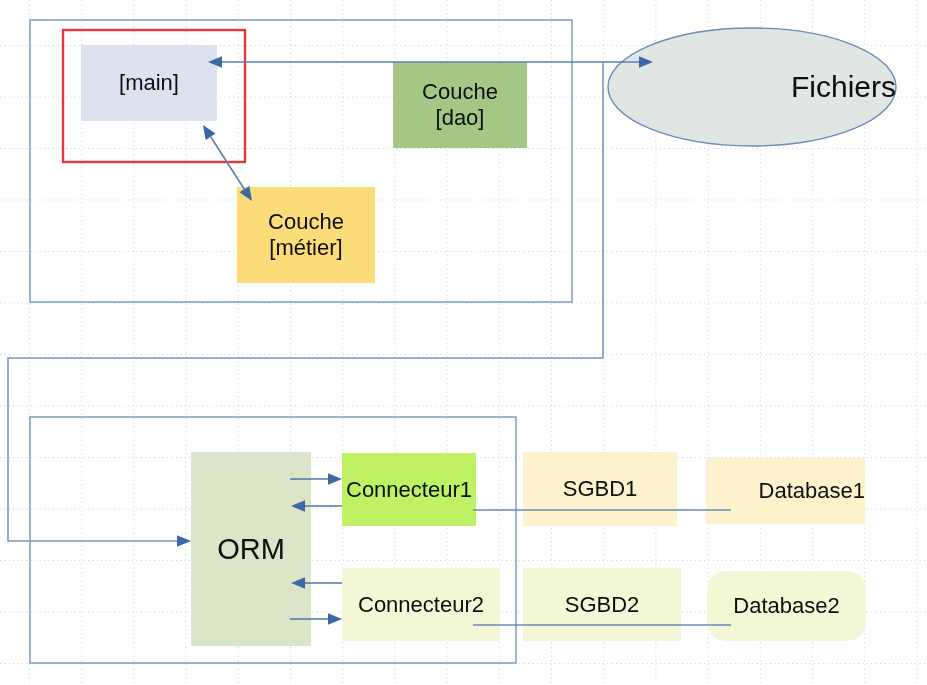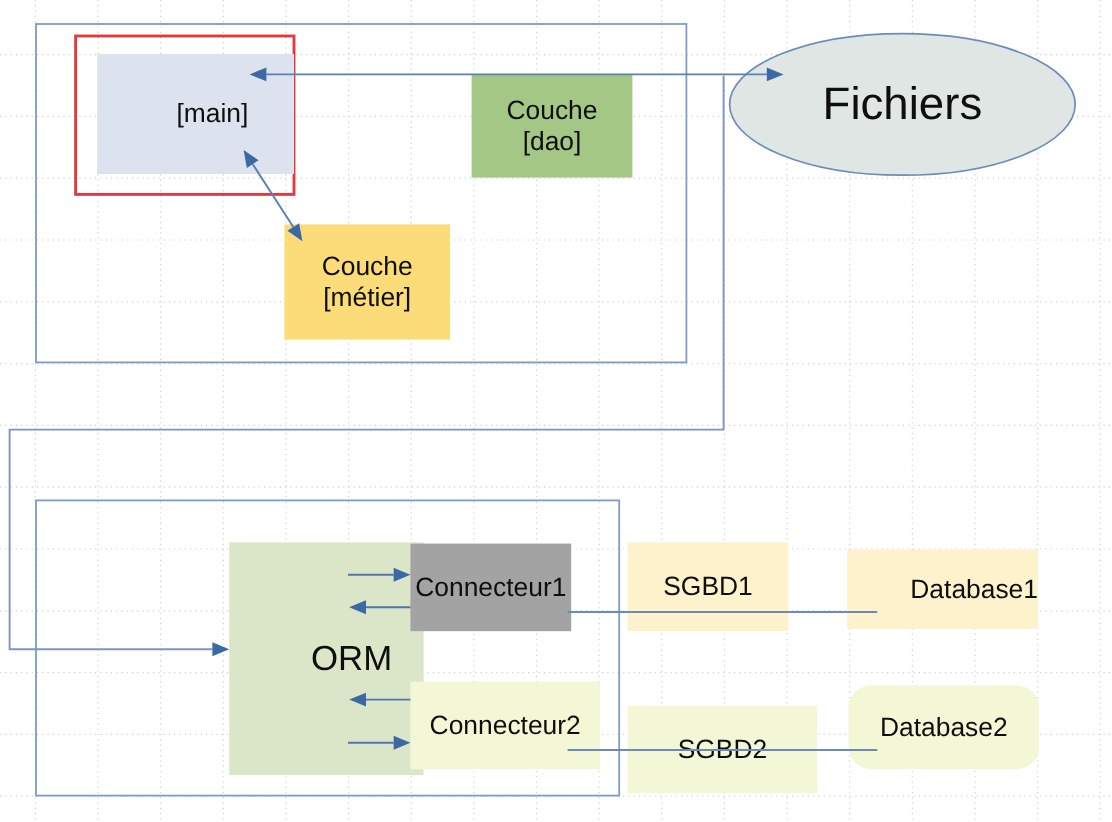--- a/index.html
+++ b/index.html
@@ -10,31 +10,31 @@
   svg.layer{position:absolute;left:0;top:0;pointer-events:none;}
   #back-layer{z-index:0;}
   #front-layer{z-index:2;}
   .node{
     position:absolute;z-index:1;display:flex;flex-direction:column;
     align-items:center;justify-content:center;text-align:center;
     font-size:22px;line-height:26px;letter-spacing:0;
   }
   .node .line{display:block;}
   
-  .main-box{left:81px;top:45px;width:136px;height:100px;background:#dce2ee;padding-left:28px;}
+  .main-box{left:81px;top:45px;width:136px;height:76px;background:#dce2ee;}
   .dao-box{left:393px;top:62px;width:134px;height:86px;background:#a5c786;}
   .metier-box{left:237px;top:187px;width:138px;height:96px;background:#fbdc78;}
-  .fichiers-label{left:608px;top:28px;width:288px;height:118px;font-size:38px;background:transparent;}
+  .fichiers-label{left:608px;top:28px;width:288px;height:118px;font-size:30px;background:transparent;align-items:flex-end;}
   
-  .orm-box{left:191px;top:452px;width:120px;height:194px;background:#dbe6c9;font-size:29px;padding-left:42px;}
-  .connecteur1-box{left:342px;top:453px;width:134px;height:73px;background:#a3a3a3;}
-  .sgbd1-box{left:523px;top:452px;width:134px;height:74px;background:#fdf2cb;text-align:right;}
+  .orm-box{left:191px;top:452px;width:120px;height:194px;background:#dbe6c9;font-size:29px;}
+  .connecteur1-box{left:342px;top:453px;width:134px;height:73px;background:#bef264;}
+  .sgbd1-box{left:523px;top:452px;width:154px;height:74px;background:#fdf2cb;text-align:right;}
   .database1-box{left:706px;top:458px;width:159px;height:66px;background:#fdf2cb;align-items:flex-end;}
   .connecteur2-box{left:342px;top:568px;width:158px;height:73px;background:#f4f7d6;}
-  .sgbd2-box{left:523px;top:568px;width:158px;height:73px;background:#f4f7d6;margin-top:20px;}
+  .sgbd2-box{left:523px;top:568px;width:158px;height:73px;background:#f4f7d6;}
   .database2-box{left:707px;top:571px;width:159px;height:70px;background:#f4f7d6;border-radius:19px;}
 </style>
 </head>
 <body>
 
 <div class="canvas">
 
   <svg id="back-layer" class="layer" width="927" height="685" viewBox="0 0 927 685">
     <g id="grid-group">
         <line x1="29.5" y1="0" x2="29.5" y2="685" stroke="#9fa8b4" stroke-width="1" stroke-dasharray="1 3.4" opacity="0.55"></line>

